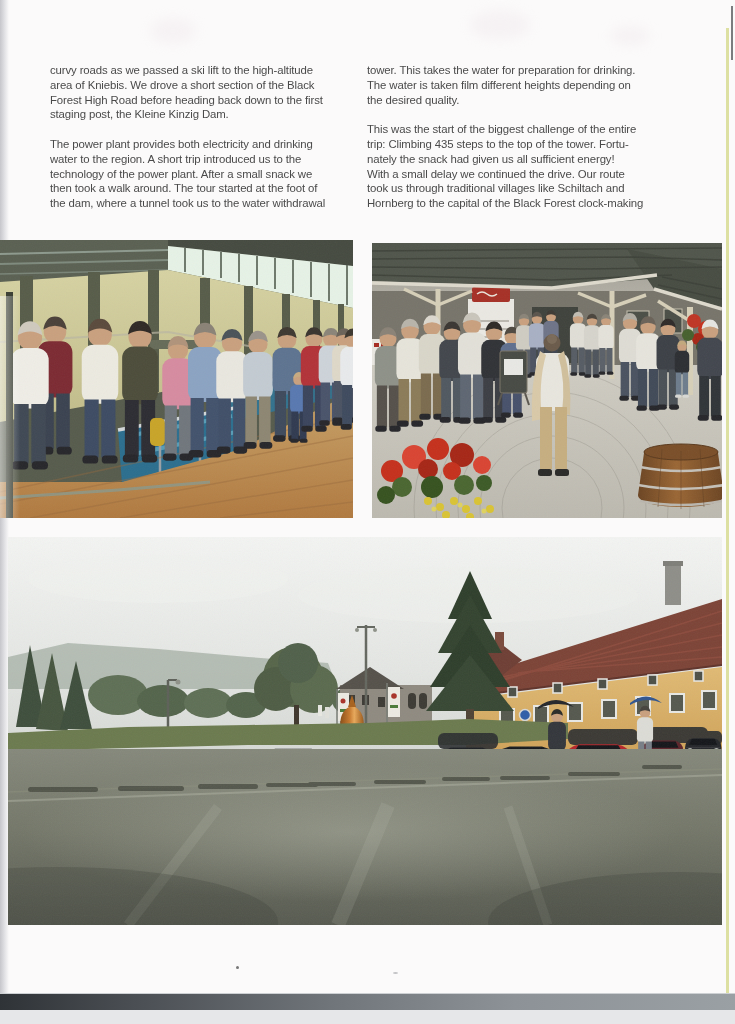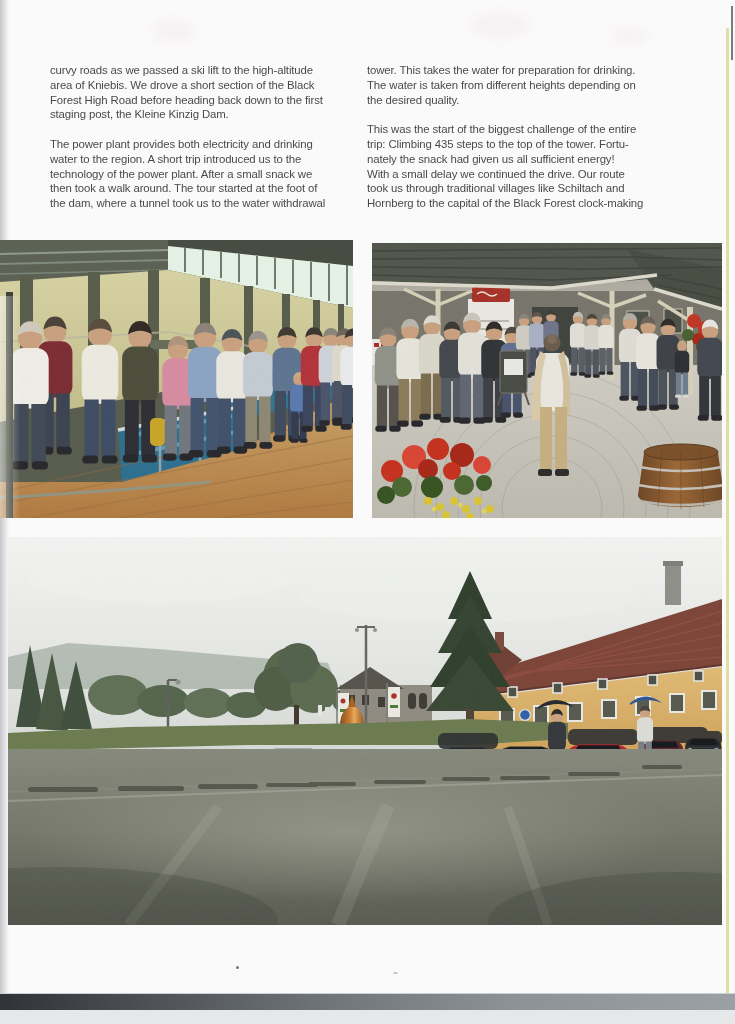--- a/index.html
+++ b/index.html
@@ -79,21 +79,21 @@
 Forest High Road before heading back down to the first
 staging post, the Kleine Kinzig Dam.</p>
       <p>The power plant provides both electricity and drinking
 water to the region. A short trip introduced us to the
 technology of the power plant. After a small snack we
 then took a walk around. The tour started at the foot of
 the dam, where a tunnel took us to the water withdrawal</p>
     </div>
     <div class="col col-right">
       <p>tower. This takes the water for preparation for drinking.
-The water is taken from different heights depending on
+The water is taken film different heights depending on
 the desired quality.</p>
       <p>This was the start of the biggest challenge of the entire
 trip: Climbing 435 steps to the top of the tower. Fortu-
 nately the snack had given us all sufficient energy!
 With a small delay we continued the drive. Our route
 took us through traditional villages like Schiltach and
 Hornberg to the capital of the Black Forest clock-making</p>
     </div>
   </section>
 

